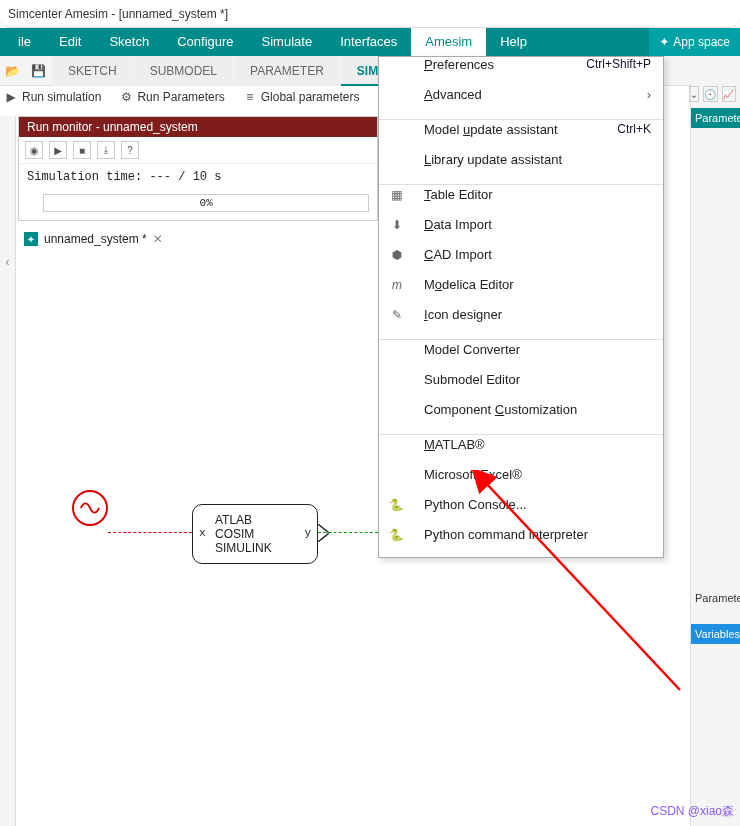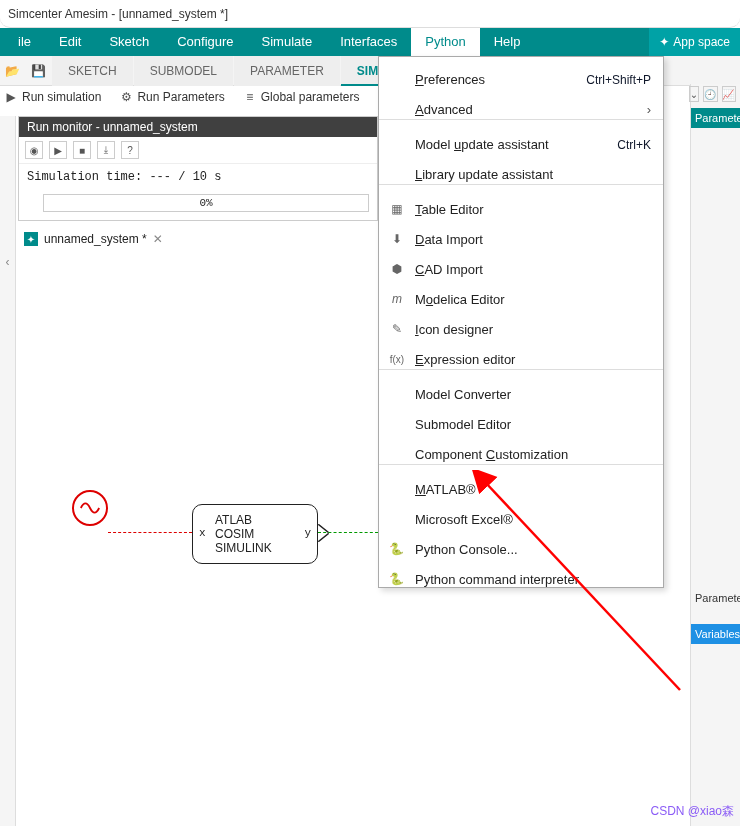--- a/index.html
+++ b/index.html
@@ -21,41 +21,41 @@
   .subtoolbar .ic { width:14px; height:14px; display:inline-flex; align-items:center; justify-content:center; color:#555; }
 
   .right-strip { position:absolute; right:0; top:84px; bottom:0; width:50px; background:#f5f5f5; border-left:1px solid #ddd; }
   .right-strip .head { height:20px; display:flex; align-items:center; justify-content:flex-end; gap:4px; padding:0 4px; }
   .right-strip .mini-ic { width:16px; height:16px; border:1px solid #ccc; display:flex; align-items:center; justify-content:center; font-size:10px; color:#555; }
   .right-tab { writing-mode: horizontal-tb; background:#008b8b; color:#fff; padding:4px; font-size:11px; margin-top:4px; text-align:left; }
   .right-tab.blue { background:#1e90e4; margin-top: 480px; }
   .right-tab.light { background:none; color:#333; margin-top:4px; }
 
   .run-monitor { position:absolute; left:18px; top:116px; width:360px; background:#fff; border:1px solid #ccc; z-index:1; }
-  .run-monitor .titlebar2 { background:#404040; color:#fff; padding:3px 8px; font-size:12px; }
+  .run-monitor .titlebar2 { background:#7f1d1d; color:#fff; padding:3px 8px; font-size:12px; }
   .run-monitor .row-btns { display:flex; gap:6px; padding:4px 6px; border-bottom:1px solid #eee; }
   .run-monitor .btn { width:18px; height:18px; border:1px solid #ccc; display:flex; align-items:center; justify-content:center; font-size:10px; color:#555; cursor:pointer; }
   .run-monitor .simtime { font-family:"Courier New", monospace; padding:6px 8px; font-size:12px; }
   .run-monitor .prog { margin:4px 8px 8px 24px; height:18px; border:1px solid #ccc; position:relative; background:#fff; }
   .run-monitor .prog .lbl { position:absolute; inset:0; display:flex; align-items:center; justify-content:center; font-size:11px; font-family:"Courier New", monospace; }
 
   .doc-tab { position:absolute; left:24px; top:232px; display:flex; align-items:center; gap:6px; font-family:"Courier New", monospace; font-size:12px; }
   .doc-tab .ic { width:14px; height:14px; background:#008b8b; color:#fff; display:flex; align-items:center; justify-content:center; font-size:10px; }
   .doc-tab .close { color:#888; cursor:pointer; }
   .signal-src { position:absolute; left:72px; top:508px; width:36px; height:36px; border:2px solid #d00; border-radius:50%; display:flex; align-items:center; justify-content:center; transform: translateY(-50%); }
   .wire-red { position:absolute; left:108px; top:532px; width:84px; height:0; border-top:1px dashed #d00; }
   .wire-green { position:absolute; left:318px; top:532px; width:60px; height:0; border-top:1px dashed #090; }
   .block { position:absolute; left:192px; top:504px; width:126px; height:60px; background:#fff; border:1px solid #222; border-radius:10px; display:flex; align-items:center; }
   .block .port { position:absolute; font-family:"Courier New", monospace; font-size:11px; }
   .block .lines { font-family:"Courier New", monospace; font-size:12px; line-height:14px; padding-left:22px; }
   .tri { position:absolute; left:318px; top:525px; width:0; height:0; border-top:8px solid transparent; border-bottom:8px solid transparent; border-left:10px solid transparent; border-left-color:#fff; filter: drop-shadow(1px 0 0 #222) drop-shadow(-1px 0 0 #222) drop-shadow(0 1px 0 #222) drop-shadow(0 -1px 0 #222); }
 
   
   .dropdown { position:absolute; left:378px; top:56px; width:286px; background:#fff; border:1px solid #aaa; box-shadow: 3px 3px 6px rgba(0,0,0,0.15); z-index:50; }
-  .dropdown .dd-row { display:flex; align-items:flex-end; height:30px; padding: 0 12px 0 36px; position:relative; font-size:13px; color:#222; cursor:pointer; }
+  .dropdown .dd-row { display:flex; align-items:flex-start; height:30px; padding: 0 12px 0 45px; position:relative; font-size:13px; color:#222; cursor:pointer; }
   .dropdown .dd-row .ic { position:absolute; left:10px; width:16px; height:16px; display:flex; align-items:center; justify-content:center; font-size:12px; color:#666; }
   .dropdown .dd-row .shortcut { margin-left:auto; color:#0f172a; font-size:12px; }
   .dropdown .sep { height:1px; background:#ddd; margin:2px 0; }
   .dropdown .u { text-decoration: underline; }
   .dropdown .arrow-r { margin-left:auto; color:#555; }
 
   
   .anno-arrow { position:absolute; z-index:60; pointer-events:none; }
 
   .watermark { position:absolute; right:6px; bottom:6px; font-size:12px; color:#8b5cf6; }
@@ -70,21 +70,21 @@
   <span>Simcenter Amesim - [unnamed_system *]</span>
 </div>
 
 <div class="menubar">
   <div class="menu-item">ile</div>
   <div class="menu-item">Edit</div>
   <div class="menu-item">Sketch</div>
   <div class="menu-item">Configure</div>
   <div class="menu-item">Simulate</div>
   <div class="menu-item">Interfaces</div>
-  <div class="menu-item dark-selected">Python</div>
+  <div class="menu-item dark-selected">Amesim</div>
   <div class="menu-item">Help</div>
   <div class="spacer"></div>
   <div class="app-space">
     <span>✦</span>
     <span>App space</span>
   </div>
 </div>
 
 <div class="toolbar">
   <div class="tool-ic">📂</div>
@@ -195,24 +195,20 @@
     <span><span class="u">C</span>AD Import</span>
   </div>
   <div class="dd-row">
     <span class="ic" style="font-style:italic;">m</span>
     <span>M<span class="u">o</span>delica Editor</span>
   </div>
   <div class="dd-row">
     <span class="ic">✎</span>
     <span><span class="u">I</span>con designer</span>
   </div>
-  <div class="dd-row">
-    <span class="ic" style="font-size:10px;">f(x)</span>
-    <span><span class="u">E</span>xpression editor</span>
-  </div>
   <div class="sep"></div>
   <div class="dd-row">
     <span>Model Converter</span>
   </div>
   <div class="dd-row">
     <span>Submodel Editor</span>
   </div>
   <div class="dd-row">
     <span>Component <span class="u">C</span>ustomization</span>
   </div>

